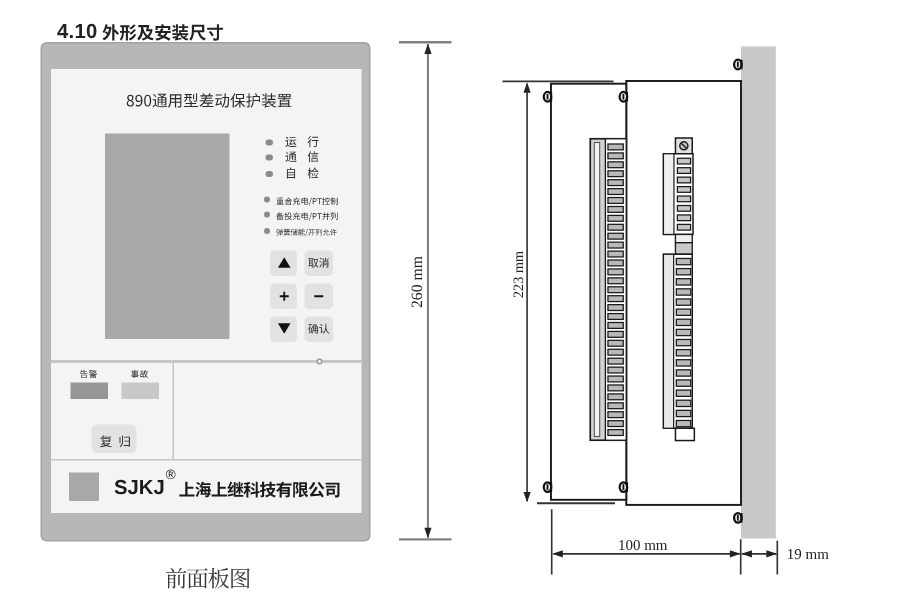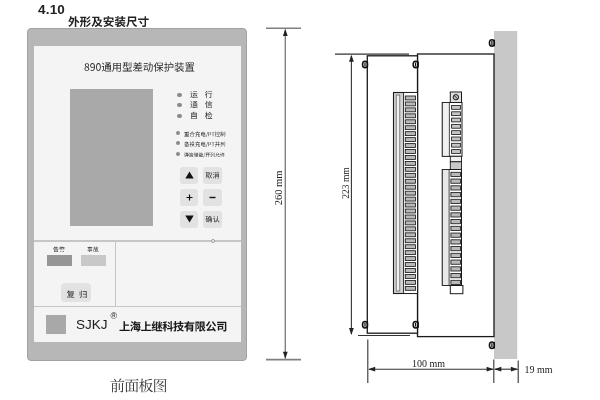--- a/index.html
+++ b/index.html
@@ -1,18 +1,18 @@
 <!DOCTYPE html>
 <html><head><meta charset="utf-8"><style>
 html,body{margin:0;padding:0;background:#fff;width:600px;height:400px;overflow:hidden}
 body{position:relative;font-family:"Liberation Sans",sans-serif;-webkit-font-smoothing:antialiased}
 .abs{position:absolute}
 </style></head><body>
 
-<div class="abs" style="left:38px;top:2px;font-size:13.5px;font-weight:bold;color:#222;letter-spacing:0.2px">4.10</div>
+<div class="abs" style="left:38px;top:13px;font-size:13.5px;font-weight:bold;color:#222;letter-spacing:0.2px">4.10</div>
 
 <svg style="position:absolute;left:67.2px;top:15.2px" width="84" height="14" viewBox="67.2 15.2 84 14">
     <path transform="translate(68.2,26.2)" d="M2.3 -9.9C2 -7.9 1.3 -5.9 0.3 -4.8C0.6 -4.6 1.2 -4.1 1.4 -3.9C2 -4.7 2.5 -5.7 2.9 -6.8H4.7C4.5 -5.9 4.3 -5 4 -4.2C3.6 -4.6 3.1 -4.9 2.7 -5.2L1.9 -4.2C2.3 -3.9 2.9 -3.4 3.4 -3C2.6 -1.7 1.6 -0.8 0.3 -0.3C0.6 -0 1.2 0.6 1.4 0.9C4.1 -0.4 5.8 -3.2 6.4 -7.9L5.4 -8.2L5.1 -8.2H3.4C3.5 -8.6 3.6 -9.1 3.7 -9.6ZM6.8 -9.8V1H8.3V-4.9C9 -4.2 9.8 -3.3 10.2 -2.8L11.4 -3.7C10.8 -4.4 9.6 -5.6 8.8 -6.4L8.3 -6V-9.8Z M21.1 -9.7C20.5 -8.7 19.2 -7.8 18.1 -7.3C18.5 -7 18.9 -6.6 19.1 -6.3C20.3 -7 21.6 -8 22.5 -9.2ZM21.4 -6.5C20.7 -5.5 19.4 -4.5 18.3 -3.9C18.7 -3.6 19 -3.2 19.3 -2.9C20.5 -3.7 21.8 -4.8 22.7 -6ZM21.6 -3.4C20.8 -2 19.3 -0.8 17.7 -0.1C18 0.2 18.5 0.7 18.7 1C20.4 0.1 21.9 -1.2 22.9 -2.9ZM15.9 -7.9V-5.4H14.6V-7.9ZM12 -5.4V-4.1H13.3C13.2 -2.6 13 -1 11.8 0.2C12.1 0.4 12.6 0.8 12.9 1.1C14.2 -0.3 14.5 -2.2 14.6 -4.1H15.9V1H17.3V-4.1H18.4V-5.4H17.3V-7.9H18.3V-9.2H12.2V-7.9H13.3V-5.4Z M24.2 -9.3V-7.9H26V-7.1C26 -5.2 25.8 -2.3 23.5 -0.3C23.8 0 24.3 0.6 24.5 1C26.2 -0.5 27 -2.5 27.3 -4.3C27.8 -3.2 28.4 -2.2 29.2 -1.4C28.4 -0.9 27.5 -0.5 26.5 -0.2C26.8 0.1 27.1 0.7 27.3 1C28.4 0.7 29.5 0.2 30.3 -0.5C31.2 0.1 32.3 0.6 33.6 0.9C33.8 0.5 34.2 -0.1 34.5 -0.4C33.4 -0.6 32.4 -1 31.5 -1.5C32.6 -2.7 33.4 -4.2 33.8 -6.2L32.9 -6.6L32.6 -6.5H31C31.2 -7.4 31.4 -8.4 31.6 -9.3ZM30.3 -2.4C28.9 -3.6 28 -5.3 27.5 -7.3V-7.9H29.9C29.7 -6.9 29.4 -5.9 29.2 -5.2H32.1C31.7 -4.1 31.1 -3.1 30.3 -2.4Z M39.3 -9.6C39.5 -9.3 39.6 -8.9 39.7 -8.6H35.7V-6H37.1V-7.3H44V-6H45.5V-8.6H41.4C41.2 -9 41 -9.5 40.8 -9.9ZM42.1 -4C41.8 -3.4 41.4 -2.8 40.9 -2.3C40.3 -2.6 39.6 -2.8 39 -3C39.2 -3.3 39.4 -3.7 39.6 -4ZM36.8 -2.4C37.7 -2.1 38.6 -1.8 39.6 -1.4C38.5 -0.8 37.1 -0.5 35.5 -0.3C35.8 0.1 36.2 0.7 36.3 1C38.2 0.7 39.8 0.1 41.1 -0.7C42.5 -0.1 43.7 0.5 44.6 1.1L45.7 -0.1C44.8 -0.6 43.6 -1.2 42.3 -1.8C42.9 -2.4 43.3 -3.1 43.7 -4H45.8V-5.3H40.3C40.6 -5.8 40.8 -6.3 41 -6.8L39.4 -7.1C39.2 -6.5 38.9 -5.9 38.6 -5.3H35.5V-4H37.9C37.5 -3.5 37.2 -2.9 36.8 -2.5Z M46.9 -8.5C47.5 -8.2 48.1 -7.6 48.4 -7.3L49.2 -8.2C48.9 -8.5 48.3 -9 47.7 -9.3ZM51.2 -4.3 51.5 -3.8H46.9V-2.7H50.4C49.4 -2.1 48.1 -1.6 46.7 -1.4C47 -1.2 47.3 -0.7 47.5 -0.4C48.1 -0.5 48.7 -0.7 49.2 -0.9V-0.8C49.2 -0.2 48.8 -0 48.5 0.1C48.7 0.3 48.9 0.8 49 1.1C49.2 1 49.7 0.8 53 0.2C53 -0.1 53 -0.6 53.1 -0.9L50.6 -0.5V-1.5C51.2 -1.9 51.7 -2.2 52.1 -2.6C53 -0.7 54.5 0.5 56.9 1C57.1 0.6 57.4 0.1 57.7 -0.2C56.7 -0.3 55.9 -0.6 55.2 -1C55.8 -1.3 56.5 -1.6 57 -2L56.2 -2.7H57.5V-3.8H53C52.9 -4.1 52.8 -4.4 52.6 -4.7ZM54.3 -1.6C54 -1.9 53.7 -2.3 53.4 -2.7H55.9C55.5 -2.3 54.9 -1.9 54.3 -1.6ZM53.5 -9.9V-8.5H51V-7.3H53.5V-5.9H51.3V-4.7H57.1V-5.9H54.9V-7.3H57.4V-8.5H54.9V-9.9ZM46.7 -5.9 47.2 -4.7C47.8 -5 48.6 -5.3 49.3 -5.6V-4.2H50.6V-9.9H49.3V-6.9C48.3 -6.5 47.4 -6.1 46.7 -5.9Z M59.9 -9.5V-6C59.9 -4.1 59.8 -1.6 58.2 0.1C58.6 0.3 59.2 0.8 59.4 1.1C60.7 -0.4 61.2 -2.6 61.3 -4.5H63.8C64.5 -1.8 65.8 0.1 68.3 1C68.5 0.6 68.9 -0 69.3 -0.3C67.1 -1 65.8 -2.5 65.2 -4.5H68.2V-9.5ZM61.4 -8.1H66.7V-5.9H61.4V-6Z M71.2 -4.6C72 -3.7 72.9 -2.5 73.2 -1.7L74.5 -2.5C74.1 -3.4 73.2 -4.5 72.4 -5.3ZM76.6 -9.8V-7.5H70.1V-6.1H76.6V-0.8C76.6 -0.5 76.4 -0.4 76.2 -0.4C75.9 -0.4 74.9 -0.4 73.9 -0.5C74.1 -0.1 74.4 0.6 74.5 1.1C75.7 1.1 76.7 1 77.3 0.8C77.8 0.6 78 0.2 78 -0.8V-6.1H80.7V-7.5H78V-9.8Z" fill="#222"></path>
   </svg>
 
 <div class="abs" style="left:26.5px;top:27.5px;width:220px;height:333px;background:#b7b7b7;border:1px solid #a2a2a2;box-sizing:border-box;border-radius:4px"></div>
 
 <div class="abs" style="left:34px;top:46px;width:207px;height:296px;background:#f4f4f4"></div>
 
 <svg style="position:absolute;left:82.5px;top:60.6px" width="114" height="13" viewBox="82.5 60.6 114 13">
@@ -111,21 +111,21 @@
 <div class="abs" style="left:81px;top:255px;width:25px;height:11px;background:#c8c8c8"></div>
 
 <div class="abs" style="left:61px;top:283px;width:30px;height:19px;background:#e2e2e2;border-radius:4px"></div>
 
 <svg class="abs" style="left:66px;top:288px" width="22" height="11" viewBox="66 288 22 11">
     <path transform="translate(66.5,297.4)" d="M2.4 -3.7H6.3V-3.1H2.4ZM2.4 -4.7H6.3V-4.1H2.4ZM1.8 -5.2V-2.7H2.7C2.3 -2 1.5 -1.5 0.8 -1.1C0.9 -1 1.1 -0.8 1.2 -0.7C1.6 -0.9 1.9 -1.1 2.3 -1.4C2.6 -1 3 -0.7 3.5 -0.5C2.5 -0.2 1.4 0 0.3 0.1C0.4 0.3 0.5 0.5 0.5 0.7C1.8 0.5 3.1 0.3 4.3 -0.1C5.3 0.3 6.5 0.5 7.7 0.6C7.8 0.4 8 0.2 8.1 0.1C7 -0 5.9 -0.2 5 -0.4C5.8 -0.8 6.4 -1.3 6.9 -1.9L6.5 -2.2L6.4 -2.1H3C3.2 -2.3 3.3 -2.5 3.4 -2.7L3.4 -2.7H7V-5.2ZM2.2 -7.1C1.8 -6.2 1.1 -5.5 0.4 -5C0.5 -4.8 0.7 -4.6 0.8 -4.5C1.2 -4.8 1.7 -5.2 2.1 -5.7H7.6V-6.2H2.5C2.6 -6.5 2.7 -6.7 2.8 -6.9ZM5.9 -1.7C5.5 -1.3 4.9 -0.9 4.2 -0.7C3.6 -0.9 3.1 -1.3 2.7 -1.7Z M13.2 -6V-1.9H13.8V-6ZM14.9 -7V-3.7C14.9 -2.2 14.7 -0.8 13.3 0.3C13.5 0.3 13.7 0.6 13.8 0.7C15.3 -0.4 15.5 -2 15.5 -3.7V-7ZM16.2 -6.3V-5.7H19.4V-3.6H16.4V-3H19.4V-0.7H16V-0.1H19.4V0.5H20.1V-6.3Z" fill="#2a2a2a"></path>
   </svg>
 
 <div class="abs" style="left:46px;top:315px;width:20px;height:19px;background:#a8a8a8"></div>
 
-<div class="abs" style="left:76px;top:316.5px;font-size:13.5px;font-weight:normal;color:#1a1a1a;letter-spacing:0px">SJKJ</div>
+<div class="abs" style="left:76px;top:316.5px;font-size:13.5px;font-weight:bold;color:#1a1a1a;letter-spacing:0px">SJKJ</div>
 
 <div class="abs" style="left:110.5px;top:310.5px;font-size:9px;color:#1a1a1a">®</div>
 
 <svg style="position:absolute;left:118.0px;top:320.4px" width="111" height="14" viewBox="118.0 320.4 111 14">
     <path transform="translate(119.0,331.0)" d="M4.5 -9.4V-0.9H0.5V0.4H10.7V-0.9H6V-4.8H9.9V-6.1H6V-9.4Z M11.8 -8.4C12.5 -8.1 13.4 -7.5 13.8 -7.2L14.6 -8.2C14.1 -8.5 13.2 -9 12.6 -9.3ZM11.2 -5.2C11.8 -4.9 12.6 -4.4 13 -4L13.8 -5C13.4 -5.4 12.6 -5.9 11.9 -6.1ZM11.5 0.1 12.7 0.8C13.2 -0.3 13.7 -1.6 14.1 -2.8L13.1 -3.5C12.6 -2.2 11.9 -0.8 11.5 0.1ZM17.1 -5.1C17.4 -4.8 17.7 -4.5 18 -4.2H16.4L16.6 -5.3H17.5ZM15.6 -9.5C15.2 -8.3 14.6 -7 13.8 -6.2C14.1 -6 14.7 -5.7 15 -5.4C15.1 -5.6 15.2 -5.8 15.4 -6C15.3 -5.4 15.3 -4.8 15.2 -4.2H14V-3H15C14.9 -2.2 14.8 -1.3 14.6 -0.7H19.3C19.3 -0.5 19.2 -0.4 19.1 -0.3C19 -0.2 18.9 -0.2 18.7 -0.2C18.5 -0.2 18.1 -0.2 17.6 -0.2C17.8 0.1 17.9 0.6 17.9 0.9C18.4 0.9 19 0.9 19.3 0.9C19.7 0.8 20 0.7 20.2 0.4C20.4 0.2 20.5 -0.1 20.6 -0.7H21.4V-1.8H20.7L20.8 -3H21.7V-4.2H20.9L21 -5.9C21 -6 21 -6.5 21 -6.5H15.7C15.8 -6.7 15.9 -6.9 16.1 -7.2H21.4V-8.4H16.6C16.7 -8.7 16.8 -8.9 16.9 -9.2ZM16.8 -2.7C17.2 -2.5 17.5 -2.1 17.8 -1.8H16.1L16.3 -3H17.3ZM18.1 -5.3H19.7L19.7 -4.2H18.6L18.9 -4.4C18.7 -4.7 18.4 -5 18.1 -5.3ZM17.8 -3H19.6C19.6 -2.6 19.5 -2.2 19.5 -1.8H18.4L18.8 -2.1C18.6 -2.3 18.2 -2.7 17.8 -3Z M26.1 -9.4V-0.9H22.1V0.4H32.3V-0.9H27.6V-4.8H31.5V-6.1H27.6V-9.4Z M32.7 -0.8 33 0.4C34 0.1 35.3 -0.2 36.6 -0.5L36.5 -1.6C35.1 -1.3 33.7 -1 32.7 -0.8ZM42 -8.7C41.9 -8.1 41.6 -7.2 41.4 -6.7L42.1 -6.4C42.4 -6.9 42.8 -7.7 43.1 -8.5ZM38.3 -8.5C38.6 -7.8 38.8 -7 38.9 -6.5L39.8 -6.7C39.7 -7.2 39.4 -8 39.2 -8.7ZM36.8 -9.1V-6.6L35.8 -7.2C35.6 -6.8 35.4 -6.4 35.2 -6L34.2 -5.9C34.8 -6.9 35.4 -8 35.8 -9L34.6 -9.6C34.2 -8.3 33.5 -6.9 33.3 -6.5C33 -6.2 32.8 -5.9 32.6 -5.8C32.8 -5.5 33 -4.9 33 -4.6V-4.6C33.2 -4.7 33.5 -4.8 34.4 -4.9C34.1 -4.4 33.8 -3.9 33.6 -3.8C33.3 -3.3 33 -3.1 32.7 -3C32.9 -2.7 33 -2.1 33.1 -1.9C33.4 -2.1 33.8 -2.2 36.5 -2.7C36.4 -3 36.5 -3.5 36.5 -3.8L34.8 -3.5C35.5 -4.4 36.3 -5.5 36.8 -6.5V0.6H43.2V-0.6H38.1V-9.1ZM40.1 -9.4V-6.1H38.3V-5H39.7C39.4 -4.1 38.8 -3.2 38.2 -2.7C38.4 -2.4 38.7 -1.9 38.8 -1.6C39.3 -2 39.7 -2.8 40.1 -3.6V-0.9H41.2V-3.8C41.6 -3.1 42.1 -2.3 42.4 -1.8L43.2 -2.7C42.9 -3.1 41.9 -4.4 41.3 -5H43.1V-6.1H41.2V-9.4Z M48.6 -8.1C49.2 -7.6 49.9 -6.9 50.3 -6.4L51.2 -7.2C50.8 -7.7 50.1 -8.4 49.5 -8.8ZM48.2 -5.1C48.8 -4.6 49.6 -3.9 50 -3.4L50.9 -4.3C50.5 -4.8 49.7 -5.4 49 -5.9ZM47.3 -9.4C46.3 -9 44.9 -8.7 43.6 -8.5C43.8 -8.2 44 -7.8 44 -7.5C44.4 -7.5 44.8 -7.6 45.3 -7.6V-6.4H43.6V-5.1H45.1C44.7 -4 44.1 -2.8 43.4 -2.1C43.6 -1.8 43.9 -1.2 44.1 -0.8C44.5 -1.4 44.9 -2.2 45.3 -3V1H46.6V-3.6C46.8 -3.1 47.1 -2.6 47.3 -2.3L48 -3.4C47.8 -3.7 46.9 -4.7 46.6 -5V-5.1H48V-6.4H46.6V-7.9C47.1 -8 47.6 -8.2 48 -8.3ZM47.9 -2.3 48.1 -1 51.5 -1.6V1H52.8V-1.8L54.1 -2.1L53.9 -3.3L52.8 -3.1V-9.5H51.5V-2.9Z M60.7 -9.5V-7.9H58.3V-6.7H60.7V-5.3H58.5V-4.1H59.1L58.8 -4C59.2 -3 59.7 -2.1 60.4 -1.3C59.6 -0.8 58.7 -0.5 57.7 -0.2C57.9 0.1 58.2 0.6 58.4 1C59.5 0.6 60.5 0.2 61.3 -0.4C62.1 0.2 63.1 0.7 64.2 1C64.3 0.7 64.7 0.1 65 -0.1C64 -0.4 63.1 -0.8 62.4 -1.3C63.4 -2.2 64.1 -3.5 64.5 -5L63.6 -5.4L63.4 -5.3H62.1V-6.7H64.6V-7.9H62.1V-9.5ZM60.1 -4.1H62.8C62.5 -3.3 62 -2.7 61.4 -2.1C60.8 -2.7 60.4 -3.4 60.1 -4.1ZM55.7 -9.5V-7.4H54.4V-6.1H55.7V-4.1C55.2 -4 54.7 -3.9 54.3 -3.8L54.6 -2.5L55.7 -2.8V-0.5C55.7 -0.3 55.7 -0.3 55.5 -0.3C55.4 -0.3 54.9 -0.3 54.5 -0.3C54.6 0.1 54.8 0.6 54.9 0.9C55.6 0.9 56.2 0.9 56.6 0.7C56.9 0.5 57.1 0.2 57.1 -0.5V-3.2L58.3 -3.5L58.1 -4.7L57.1 -4.5V-6.1H58.2V-7.4H57.1V-9.5Z M68.9 -9.5C68.8 -9.1 68.6 -8.6 68.5 -8.2H65.4V-6.9H67.9C67.2 -5.6 66.3 -4.4 65.1 -3.6C65.3 -3.4 65.8 -2.9 66 -2.6C66.5 -3 67 -3.4 67.4 -3.9V1H68.8V-1.2H72.8V-0.5C72.8 -0.3 72.8 -0.3 72.6 -0.3C72.4 -0.3 71.7 -0.3 71.2 -0.3C71.3 0.1 71.5 0.6 71.6 1C72.5 1 73.1 1 73.6 0.8C74 0.6 74.2 0.2 74.2 -0.4V-6H68.9C69.1 -6.3 69.2 -6.6 69.4 -6.9H75.4V-8.2H69.9C70.1 -8.5 70.2 -8.9 70.3 -9.2ZM68.8 -3H72.8V-2.3H68.8ZM68.8 -4.1V-4.8H72.8V-4.1Z M76.5 -9.1V1H77.6V-7.9H78.7C78.5 -7.1 78.3 -6.2 78.1 -5.5C78.7 -4.8 78.9 -4 78.9 -3.5C78.9 -3.2 78.8 -2.9 78.7 -2.8C78.6 -2.8 78.5 -2.7 78.4 -2.7C78.2 -2.7 78.1 -2.7 77.9 -2.7C78.1 -2.4 78.2 -1.9 78.2 -1.6C78.4 -1.6 78.7 -1.6 78.9 -1.6C79.2 -1.7 79.4 -1.7 79.5 -1.9C79.9 -2.1 80 -2.6 80 -3.3C80 -4 79.9 -4.8 79.2 -5.7C79.5 -6.6 79.9 -7.7 80.2 -8.6L79.3 -9.1L79.1 -9.1ZM84.3 -6V-5.1H81.8V-6ZM84.3 -7H81.8V-7.9H84.3ZM80.6 1C80.8 0.9 81.3 0.7 83.5 0.1C83.4 -0.2 83.4 -0.7 83.4 -1.1L81.8 -0.7V-3.9H82.5C83 -1.7 84 0 85.6 1C85.8 0.6 86.2 0.1 86.5 -0.2C85.8 -0.5 85.2 -1.1 84.7 -1.7C85.2 -2 85.8 -2.5 86.3 -2.8L85.4 -3.8C85.1 -3.4 84.6 -3 84.1 -2.7C83.9 -3.1 83.8 -3.5 83.7 -3.9H85.6V-9.1H80.5V-1C80.5 -0.5 80.2 -0.2 80 -0C80.2 0.2 80.5 0.7 80.6 1Z M89.7 -9.3C89.1 -7.6 88 -6.1 86.8 -5.1C87.2 -4.9 87.8 -4.4 88.1 -4.2C89.3 -5.3 90.5 -7 91.2 -8.8ZM94.1 -9.3 92.8 -8.8C93.7 -7.2 95 -5.3 96.2 -4.2C96.4 -4.5 96.9 -5.1 97.3 -5.3C96.2 -6.3 94.8 -8 94.1 -9.3ZM88.1 0.4C88.6 0.2 89.4 0.2 94.8 -0.3C95.1 0.2 95.4 0.6 95.6 1L96.9 0.3C96.3 -0.8 95.3 -2.4 94.3 -3.6L93.1 -3C93.4 -2.6 93.7 -2 94.1 -1.5L89.9 -1.3C90.9 -2.5 92 -4 92.8 -5.5L91.3 -6.2C90.5 -4.3 89.1 -2.4 88.6 -1.9C88.2 -1.4 87.9 -1.1 87.6 -1C87.8 -0.6 88 0.2 88.1 0.4Z M98.2 -6.8V-5.6H104.8V-6.8ZM98.1 -8.8V-7.6H105.9V-0.7C105.9 -0.5 105.9 -0.5 105.7 -0.5C105.5 -0.4 104.7 -0.4 104.1 -0.5C104.3 -0.1 104.5 0.6 104.5 1C105.5 1 106.2 1 106.7 0.7C107.2 0.5 107.3 0.1 107.3 -0.7V-8.8ZM100.1 -3.6H102.9V-2.1H100.1ZM98.8 -4.8V-0.1H100.1V-1H104.2V-4.8Z" fill="#1a1a1a"></path>
   </svg>
 
 <svg style="position:absolute;left:109.3px;top:377.1px" width="60" height="19" viewBox="109.3 377.1 60 19">
     <path transform="translate(110.3,391.3)" d="M8.8 -8V-1.1H9C9.4 -1.1 9.8 -1.3 9.8 -1.4V-7.4C10.1 -7.5 10.3 -7.6 10.3 -7.8ZM12 -8.3V-0.3C12 -0.1 12 0 11.7 0C11.4 0 9.8 -0.1 9.8 -0.1V0.1C10.5 0.2 10.9 0.3 11.1 0.5C11.3 0.6 11.4 0.9 11.4 1.2C12.8 1 13 0.5 13 -0.2V-7.8C13.3 -7.8 13.5 -7.9 13.5 -8.2ZM3.7 -12.5 3.6 -12.4C4.2 -11.8 5 -10.8 5.1 -9.9C5.3 -9.8 5.4 -9.8 5.5 -9.8H0.6L0.7 -9.3H14C14.2 -9.3 14.4 -9.4 14.4 -9.6C13.9 -10 13 -10.7 13 -10.7L12.3 -9.8H9C9.8 -10.4 10.5 -11.2 11 -11.8C11.4 -11.8 11.5 -11.9 11.6 -12.1L10 -12.6C9.7 -11.7 9.1 -10.6 8.6 -9.8H5.6C6.4 -9.8 6.6 -11.6 3.7 -12.5ZM5.8 -7.3V-5.5H2.9V-7.3ZM2 -7.8V1.2H2.1C2.6 1.2 2.9 0.9 2.9 0.8V-2.7H5.8V-0.3C5.8 -0.1 5.8 0 5.5 0C5.3 0 4.2 -0.1 4.2 -0.1V0.2C4.7 0.2 5 0.3 5.2 0.5C5.3 0.6 5.4 0.9 5.4 1.2C6.6 1 6.8 0.6 6.8 -0.2V-7.2C7.1 -7.2 7.3 -7.3 7.4 -7.4L6.2 -8.4L5.7 -7.8H3L2 -8.3ZM5.8 -5.1V-3.1H2.9V-5.1Z M15.9 -8.7V1.1H16.1C16.6 1.1 16.9 0.9 16.9 0.8V-0H26.5V1H26.6C27.1 1 27.5 0.8 27.5 0.7V-8.2C27.8 -8.3 28 -8.4 28.1 -8.5L26.9 -9.4L26.4 -8.7H20.9C21.3 -9.3 21.8 -10.2 22.2 -11H28.2C28.4 -11 28.6 -11 28.6 -11.2C28.1 -11.7 27.2 -12.4 27.2 -12.4L26.4 -11.4H14.9L15 -11H20.9C20.7 -10.2 20.6 -9.4 20.4 -8.7H17.1L15.9 -9.2ZM16.9 -0.5V-8.3H19.3V-0.5ZM26.5 -0.5H24V-8.3H26.5ZM20.3 -8.3H23V-6H20.3ZM20.3 -5.6H23V-3.3H20.3ZM20.3 -2.9H23V-0.5H20.3Z M35.2 -11.2V-7.3C35.2 -4.4 35 -1.4 33.3 1L33.5 1.2C36 -1.2 36.2 -4.6 36.2 -7.3V-7.4H36.8C37.1 -5.2 37.6 -3.5 38.4 -2.1C37.5 -0.9 36.3 0.2 34.7 1L34.8 1.2C36.6 0.5 37.9 -0.4 38.9 -1.4C39.7 -0.3 40.7 0.6 42 1.1C42.1 0.7 42.4 0.4 42.9 0.2L42.9 0.1C41.6 -0.4 40.4 -1.1 39.5 -2.1C40.6 -3.6 41.2 -5.4 41.7 -7.3C42 -7.3 42.1 -7.3 42.3 -7.5L41.1 -8.5L40.5 -7.9H36.2V-10.8C37.7 -10.8 40.1 -11 41.8 -11.4C42 -11.3 42.2 -11.3 42.3 -11.4L41.4 -12.5C39.7 -11.9 37.7 -11.4 36.2 -11.1L35.2 -11.5ZM38.9 -2.8C38.1 -4 37.5 -5.5 37.1 -7.4H40.6C40.3 -5.7 39.8 -4.2 38.9 -2.8ZM33.7 -9.9 33.1 -9.1H32.5V-12C32.9 -12.1 33 -12.3 33 -12.5L31.5 -12.6V-9.1H29L29.2 -8.6H31.3C30.8 -6.4 30.1 -4.1 28.9 -2.4L29.1 -2.2C30.2 -3.3 31 -4.6 31.5 -6.1V1.2H31.7C32.1 1.2 32.5 1 32.5 0.8V-6.9C33 -6.3 33.5 -5.4 33.7 -4.7C34.6 -4 35.4 -5.9 32.5 -7.2V-8.6H34.5C34.7 -8.6 34.9 -8.7 34.9 -8.9C34.5 -9.3 33.7 -9.9 33.7 -9.9Z M48.9 -4.8 48.8 -4.6C50 -4.3 51 -3.7 51.4 -3.3C52.3 -3 52.6 -4.9 48.9 -4.8ZM47.3 -2.9 47.3 -2.7C49.6 -2.2 51.6 -1.3 52.4 -0.6C53.6 -0.4 53.7 -2.7 47.3 -2.9ZM54.9 -11.2V-0.3H45.2V-11.2ZM45.2 0.8V0.1H54.9V1.1H55.1C55.4 1.1 55.9 0.8 55.9 0.7V-11.1C56.2 -11.1 56.5 -11.2 56.6 -11.4L55.3 -12.3L54.8 -11.7H45.3L44.2 -12.2V1.2H44.4C44.9 1.2 45.2 0.9 45.2 0.8ZM49.6 -10.6 48.3 -11.1C47.9 -9.7 47 -7.9 45.9 -6.7L46.1 -6.5C46.8 -7 47.4 -7.8 48 -8.5C48.4 -7.7 48.9 -7.1 49.6 -6.5C48.5 -5.6 47.1 -4.9 45.6 -4.3L45.8 -4.1C47.4 -4.6 48.9 -5.2 50.2 -6.1C51.2 -5.3 52.4 -4.8 53.8 -4.4C53.9 -4.8 54.2 -5.1 54.6 -5.2L54.6 -5.4C53.3 -5.6 52 -6 50.8 -6.6C51.7 -7.3 52.5 -8.1 53.1 -9C53.4 -9 53.6 -9 53.7 -9.2L52.7 -10.1L52 -9.5H48.7C48.9 -9.8 49 -10.1 49.1 -10.4C49.4 -10.4 49.6 -10.4 49.6 -10.6ZM48.2 -8.8 48.4 -9.1H51.9C51.5 -8.4 50.9 -7.6 50.1 -7C49.3 -7.5 48.7 -8.1 48.2 -8.8Z" fill="#3a3a3a"></path>
   </svg>

